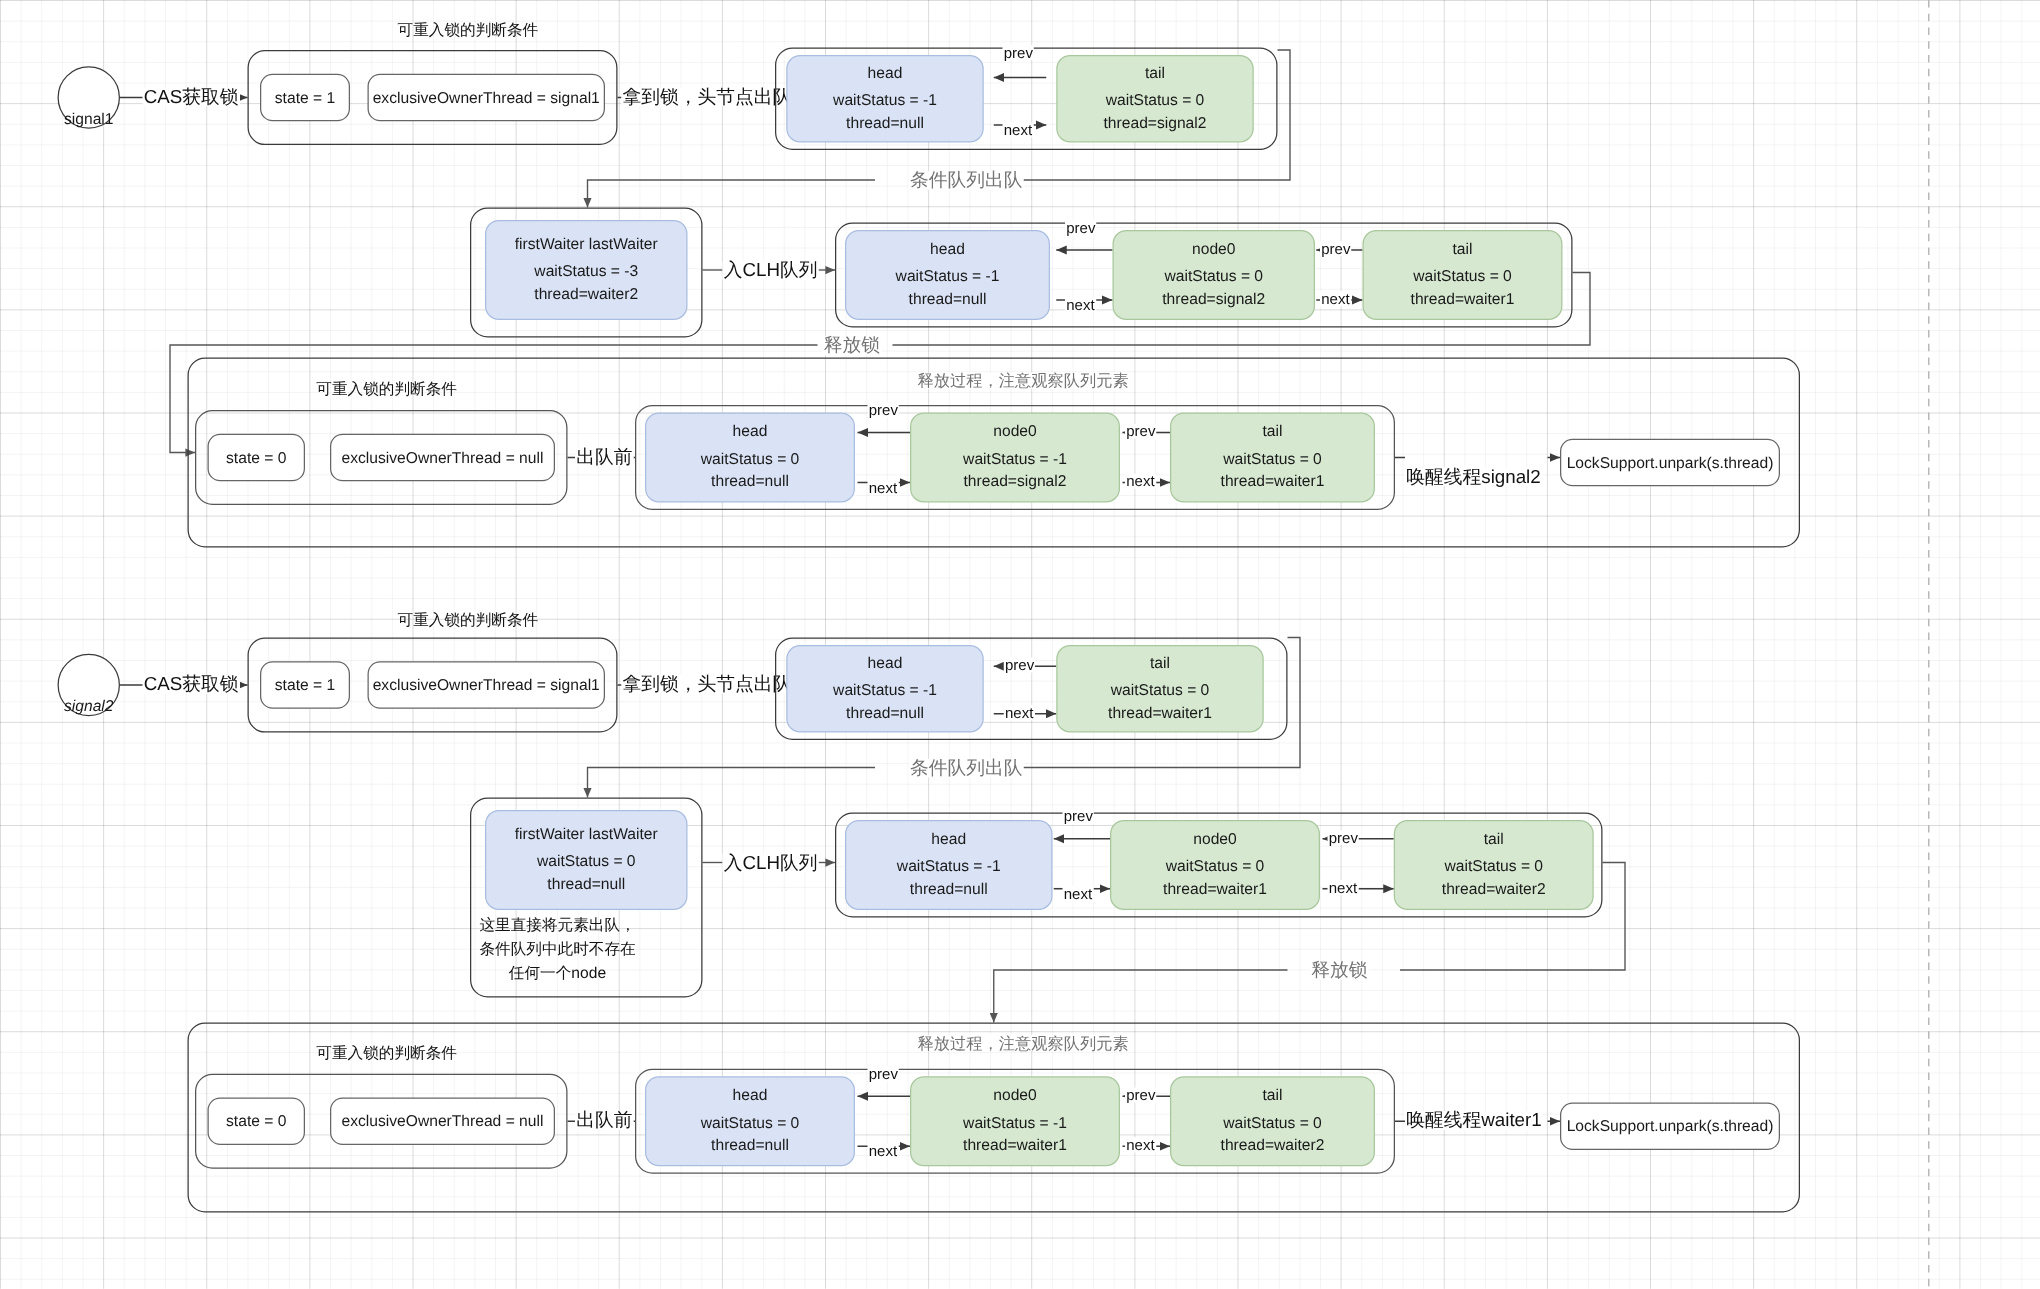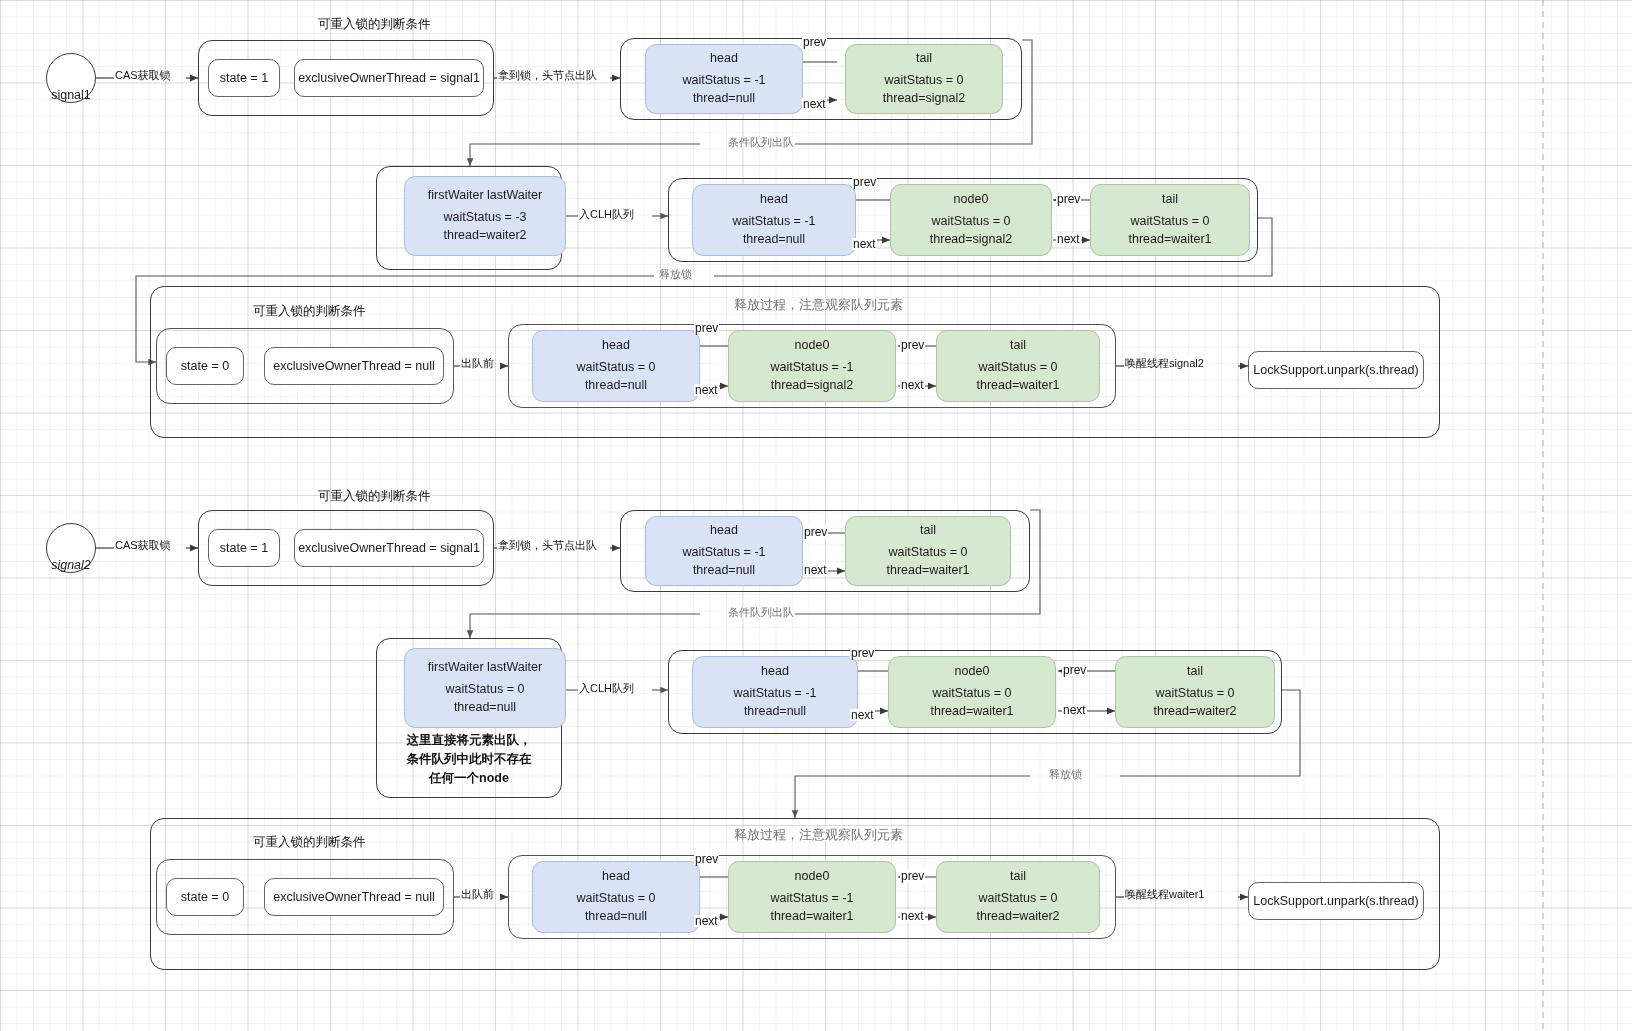--- a/index.html
+++ b/index.html
@@ -30,35 +30,35 @@
   }
   .rrect.thin{border-color:#555;border-width:1.1px;}
   .plain{
     border:1.1px solid #666;border-radius:10px;background:#fff;
     display:flex;align-items:center;justify-content:center;
     text-align:center;font-size:12.5px;
   }
   .blue{
     background:#dae3f5;border:1px solid #a9bde0;border-radius:11px;
     display:flex;flex-direction:column;align-items:center;justify-content:center;
-    text-align:center;font-size:12.5px;line-height:1.42;margin-left:16px;
+    text-align:center;font-size:12.5px;line-height:1.42;
   }
   .green{
     background:#d6e8d0;border:1px solid #a8c79c;border-radius:11px;
     display:flex;flex-direction:column;align-items:center;justify-content:center;
     text-align:center;font-size:12.5px;line-height:1.42;
   }
   .nodetitle{margin-bottom:4px;}
   .circle{
     border:1.2px solid #3b3b3b;border-radius:50%;
     display:flex;align-items:flex-end;justify-content:center;
     font-size:12.5px;background:#fff;
   }
   .lbl{
-    font-size:11px;white-space:nowrap;color:#121212;
+    font-size:15px;white-space:nowrap;color:#121212;
     background:#fff;padding:0 1px;line-height:1;
   }
   .lbl.red{color:#737373;}
   .lbl.small{font-size:12px;}
   .caption{font-size:12.5px;white-space:nowrap;color:#121212;}
   .note{
     font-size:12.5px;line-height:1.5;text-align:center;color:#121212;
   }
   svg.edge{position:absolute;left:0;top:0;width:1632px;height:1031px;overflow:visible;pointer-events:none;}
   .ln{stroke:#3b3b3b;stroke-width:1.2;fill:none;}
@@ -234,21 +234,21 @@
   <div class="abs green" style="left:936px;top:330px;width:164px;height:72px;">
     <span class="nodetitle">tail</span>
     <span>waitStatus = 0</span>
     <span>thread=waiter1</span>
   </div>
   <div class="abs lbl small" style="left:694px;top:322px;">prev</div>
   <div class="abs lbl small" style="left:694px;top:384px;">next</div>
   <div class="abs lbl small" style="left:900px;top:339px;">prev</div>
   <div class="abs lbl small" style="left:900px;top:379px;">next</div>
 
-  <div class="abs lbl" style="left:1124px;top:358px;">唤醒线程signal2</div>
+  <div class="abs lbl" style="left:1124px;top:374px;">唤醒线程signal2</div>
   <div class="abs plain" style="left:1248px;top:351px;width:176px;height:38px;">LockSupport.unpark(s.thread)</div>
 
   <div class="abs circle" style="left:46px;top:523px;width:50px;height:50px;font-style:italic;">
     <span>signal2</span>
   </div>
 
   <div class="abs lbl" style="left:114px;top:540px;">CAS获取锁</div>
 
   <div class="abs caption" style="left:318px;top:488px;">可重入锁的判断条件</div>
 
@@ -273,21 +273,21 @@
   <div class="abs lbl small" style="left:803px;top:564px;">next</div>
 
   <div class="abs lbl red" style="left:727px;top:607px;">条件队列出队</div>
 
   <div class="abs rrect" style="left:376px;top:638px;width:186px;height:160px;"></div>
   <div class="abs blue" style="left:388px;top:648px;width:162px;height:80px;">
     <span class="nodetitle">firstWaiter  lastWaiter</span>
     <span>waitStatus = 0</span>
     <span>thread=null</span>
   </div>
-  <div class="abs note" style="left:401px;top:731px;width:136px;font-weight:bold;">这里直接将元素出队，条件队列中此时不存在任何一个node</div>
+  <div class="abs note" style="left:378px;top:731px;width:136px;">这里直接将元素出队，条件队列中此时不存在任何一个node</div>
 
   <div class="abs lbl" style="left:578px;top:683px;">入CLH队列</div>
 
   <div class="abs rrect" style="left:668px;top:650px;width:614px;height:84px;"></div>
   <div class="abs blue" style="left:676px;top:656px;width:166px;height:72px;">
     <span class="nodetitle">head</span>
     <span>waitStatus = -1</span>
     <span>thread=null</span>
   </div>
   <div class="abs green" style="left:888px;top:656px;width:168px;height:72px;">

